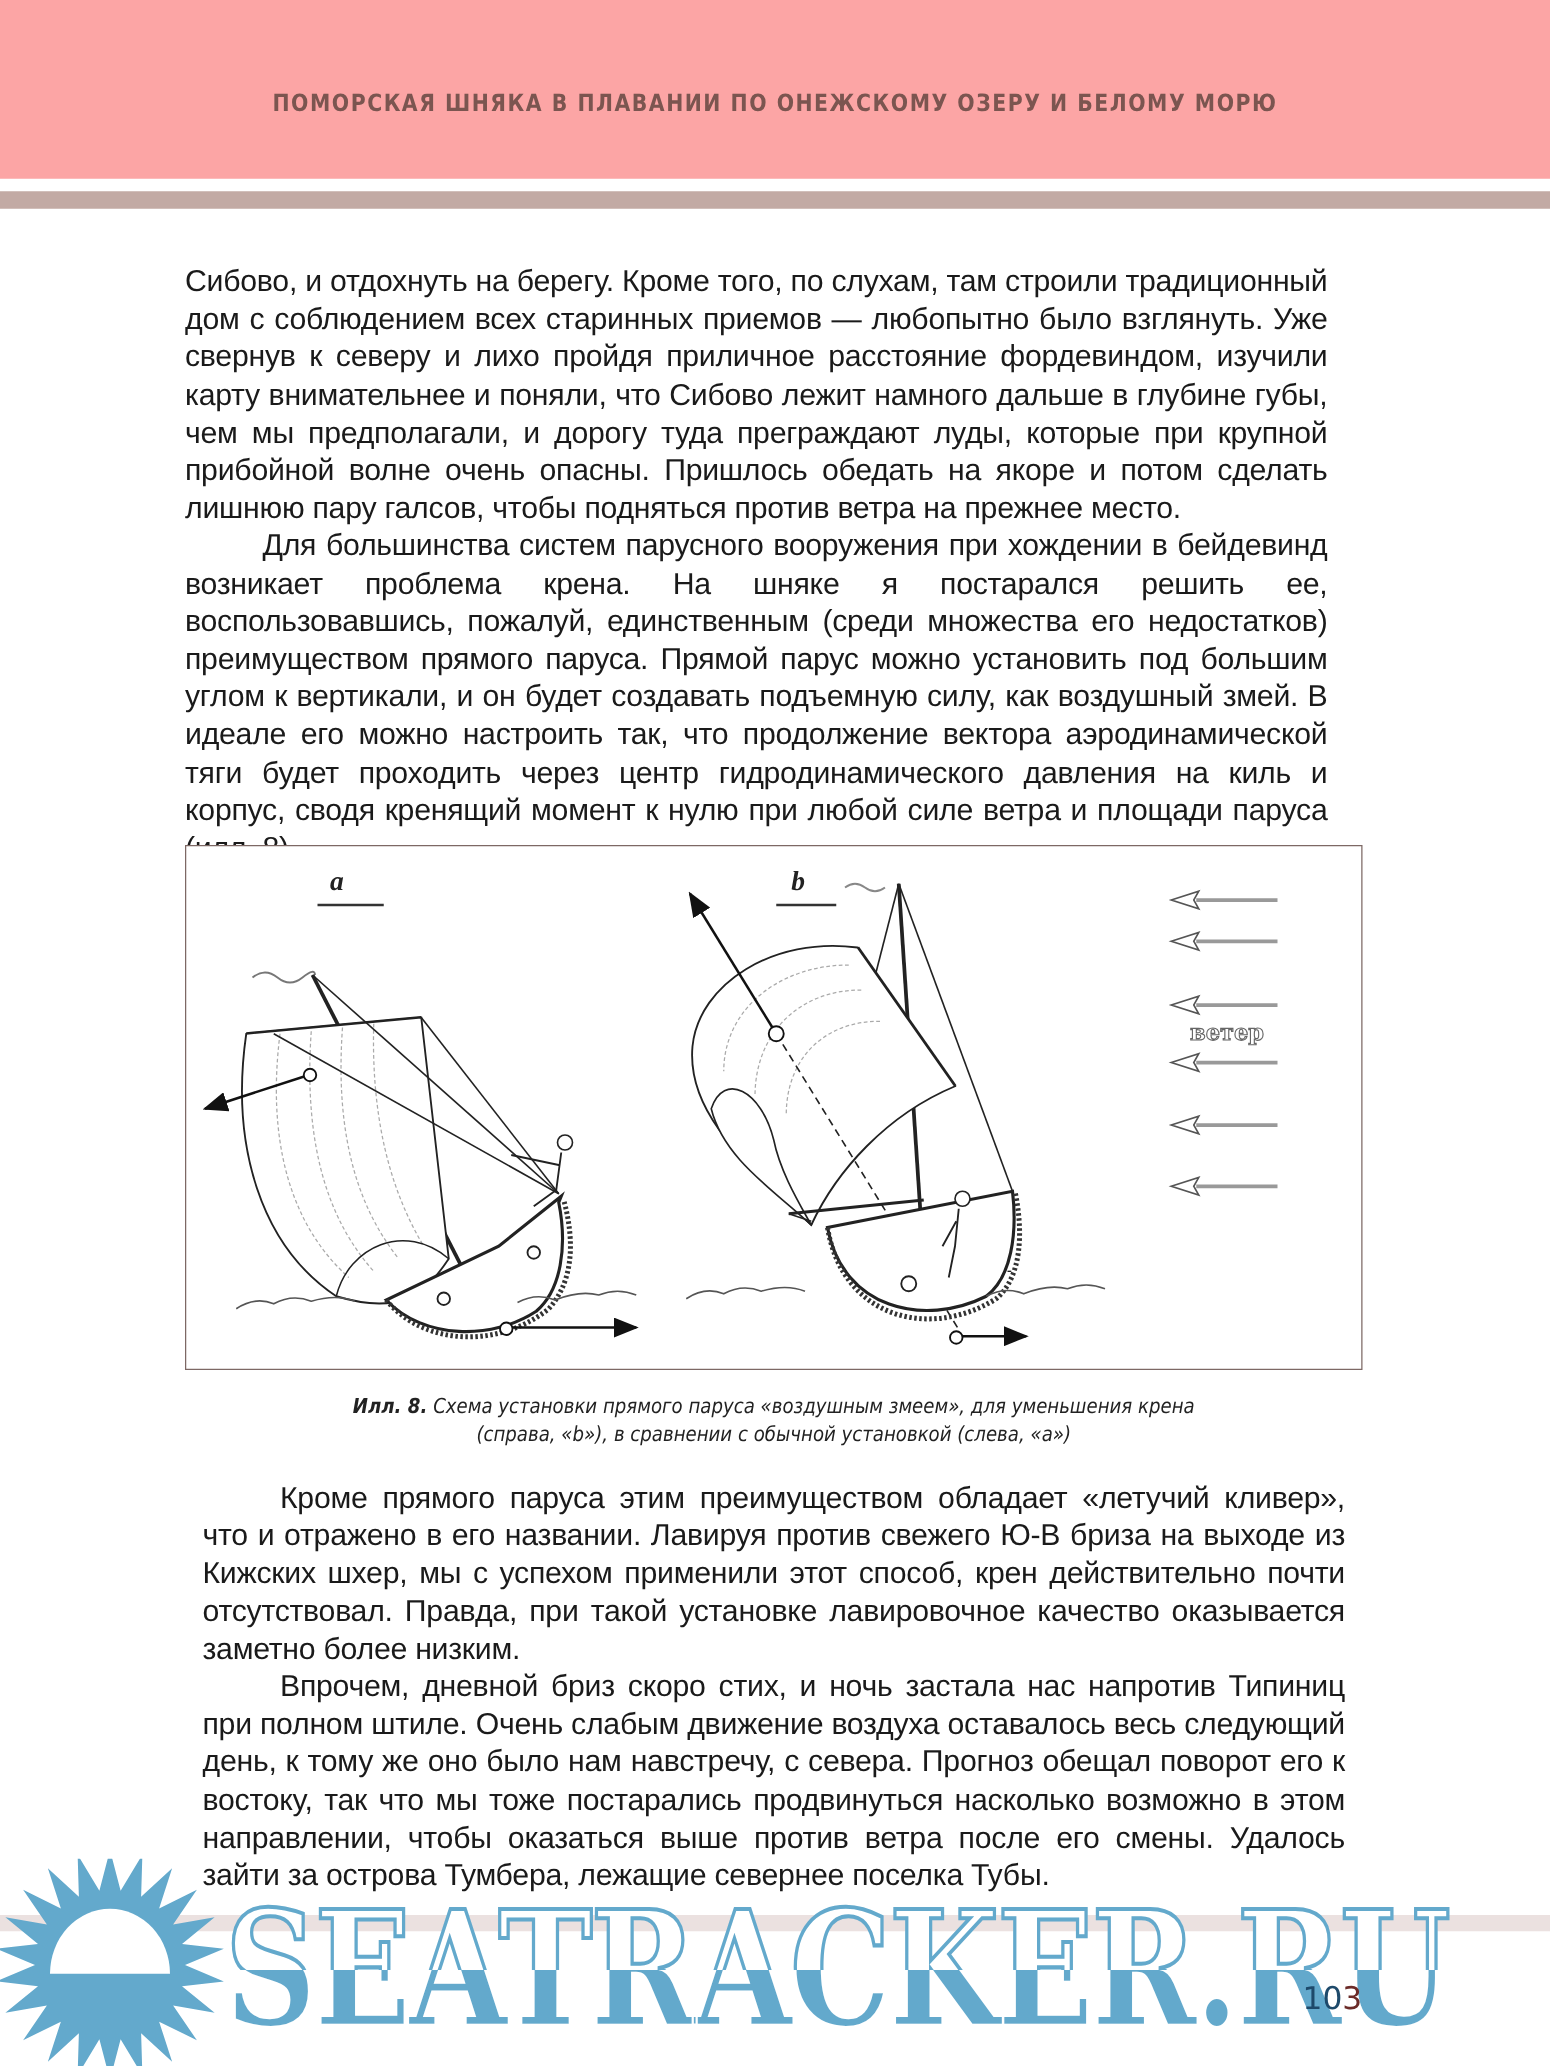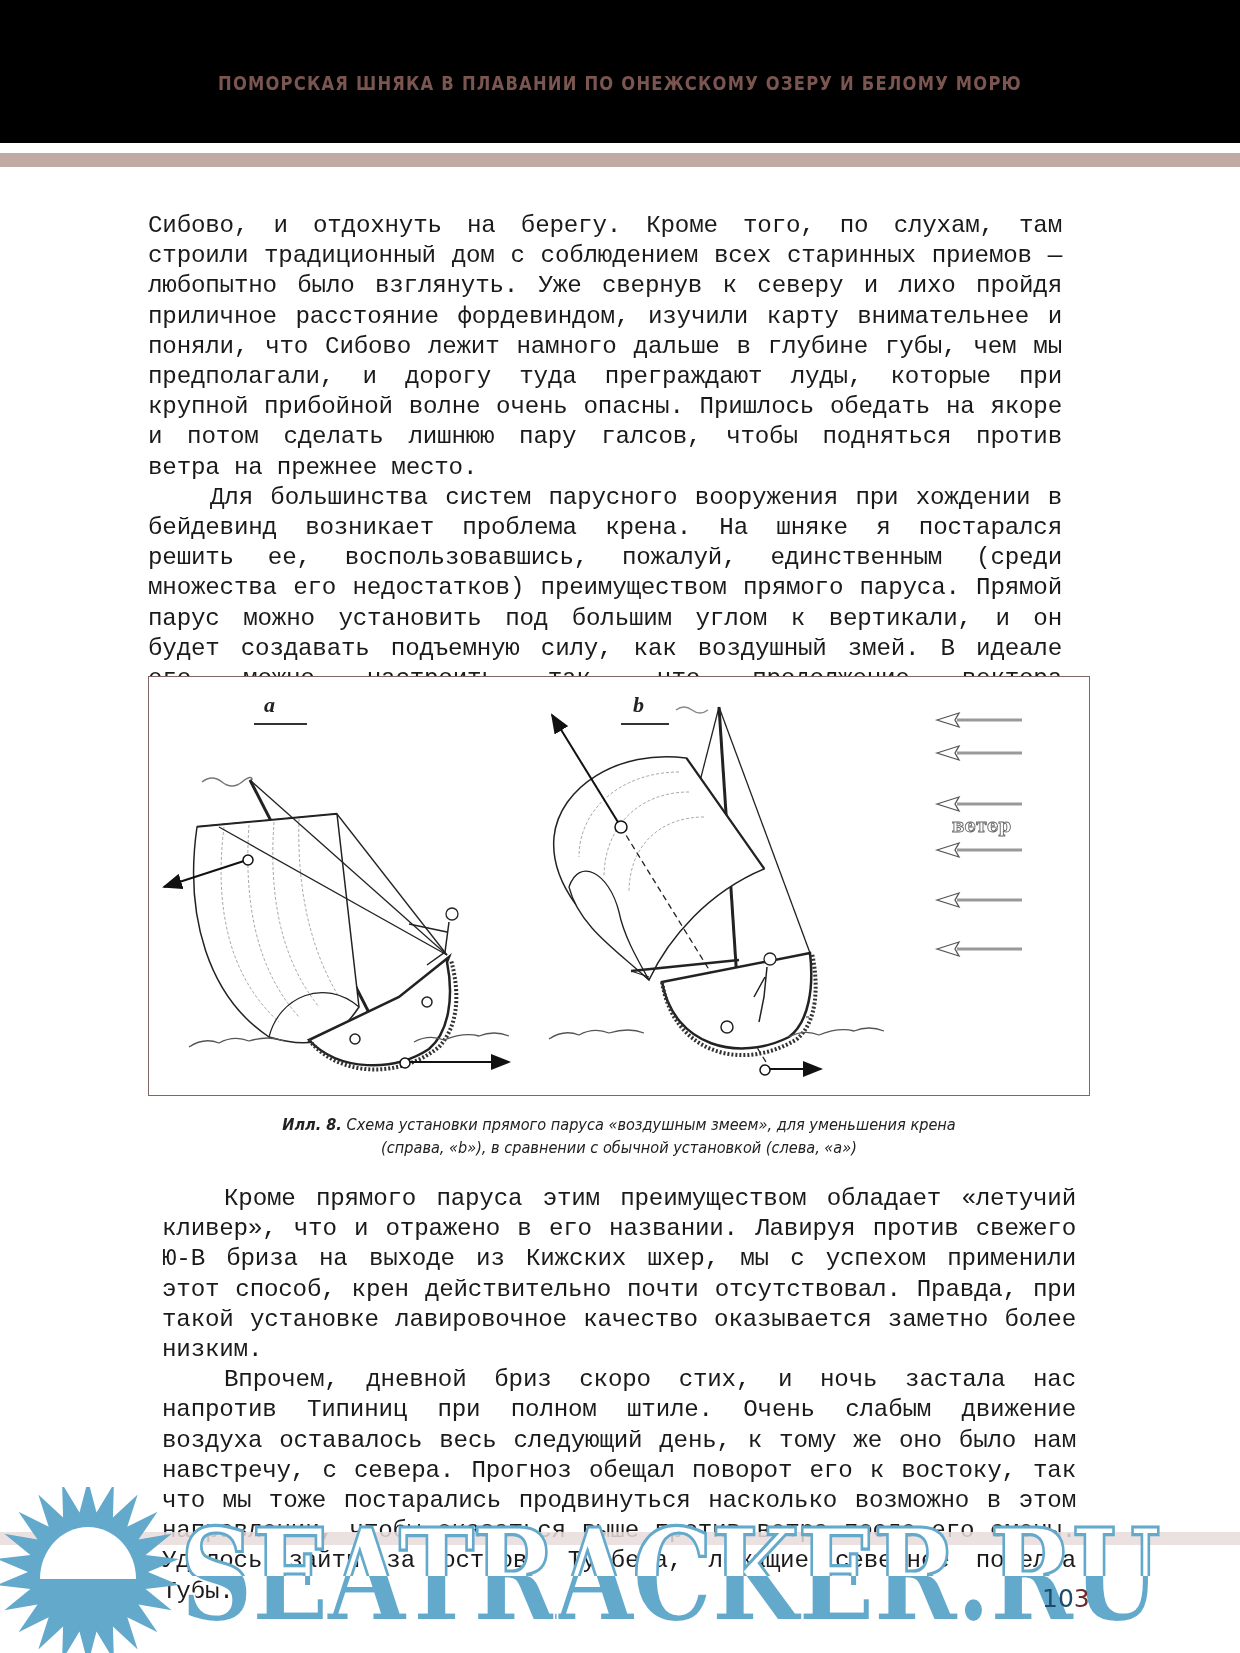--- a/index.html
+++ b/index.html
@@ -4,39 +4,39 @@
 <style>
   html, body { margin: 0; padding: 0; }
   body {
     width: 1240px; height: 1653px; position: relative; overflow: hidden;
     background: #ffffff;
     font-family: "Liberation Serif", serif;
     color: #1a1a1a;
   }
   .header {
     position: absolute; left: 0; top: 0; width: 1240px; height: 143px;
-    background: #000000;
+    background: #fca5a5;
   }
   .header-title {
     position: absolute; left: 0; right: 0; top: 72px;
     text-align: center;
     font-family: "DejaVu Sans", sans-serif; font-weight: bold;
     font-size: 19px; letter-spacing: 1.4px;
     color: #7b5550;
     transform: scaleX(0.86);
   }
   .header-band {
     position: absolute; left: 0; top: 153px; width: 1240px; height: 14px;
     background: #c2aaa4;
   }
   .text {
     position: absolute; left: 148px; width: 914px;
     font-size: 24.2px; line-height: 30.2px;
     text-align: justify;
-    font-family: Liberation Mono, monospace;
+    font-family: Liberation Sans, sans-serif;
     letter-spacing: -0.2px;
   }
   .text p { margin: 0; text-align: justify; }
   .text p.indent { text-indent: 62px; }
   .block1 { top: 211px; }
   .block2 { top: 1184px; margin-left: 14px; }
 
   .figure {
     position: absolute; left: 148px; top: 676px; width: 942px; height: 420px;
     border: 1.5px solid #7d6864; box-sizing: border-box; background: #fff;

